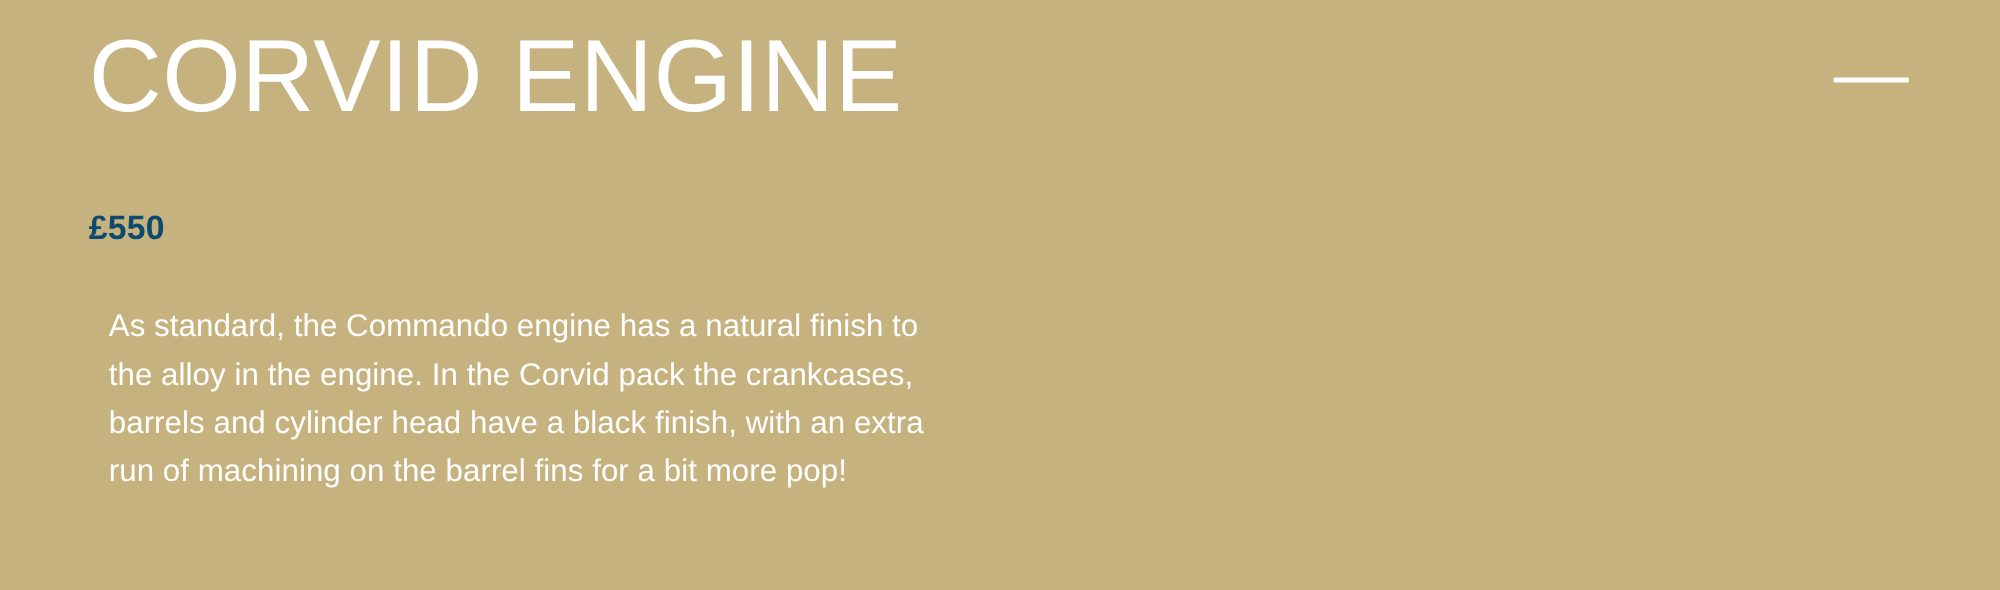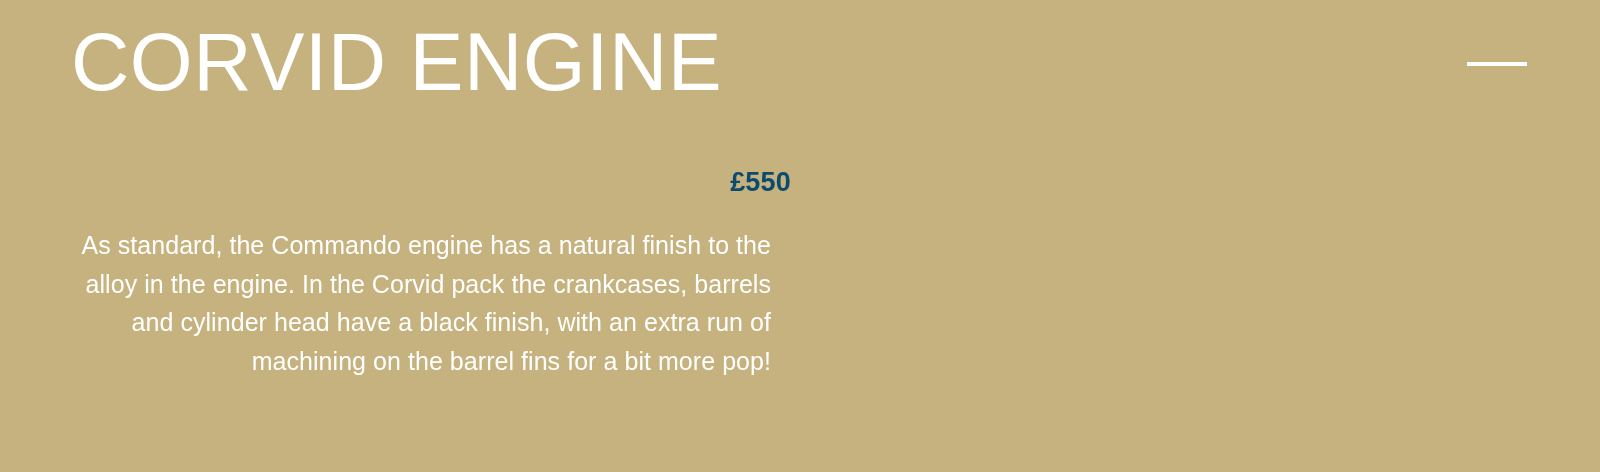--- a/index.html
+++ b/index.html
@@ -16,21 +16,20 @@
     font-family: "Liberation Sans", sans-serif;
     -webkit-font-smoothing: antialiased;
   }
 
   .panel {
     position: relative;
     width: 1600px;
     height: 472px;
     background: #c6b27e;
     box-sizing: border-box;
-    text-align: right;
   }
 
   
   .header-row {
     position: absolute;
     left: 0;
     top: 0;
     width: 1600px;
     height: 130px;
   }
@@ -89,21 +88,21 @@
     color: #0c4a6e;
     font-family: "Liberation Sans", sans-serif;
     font-size: 27px;
     font-weight: 700;
     line-height: 44px;
     letter-spacing: 0.2px;
     white-space: nowrap;
   }
 
   .description {
-    margin: 0;
+    margin: 16px;
     padding-top: 22px;
     color: #ffffff;
     font-family: "Liberation Sans", sans-serif;
     font-size: 25px;
     font-weight: 400;
     line-height: 38.5px;
     letter-spacing: 0.05px;
     max-width: 700px;
   }
 </style>

